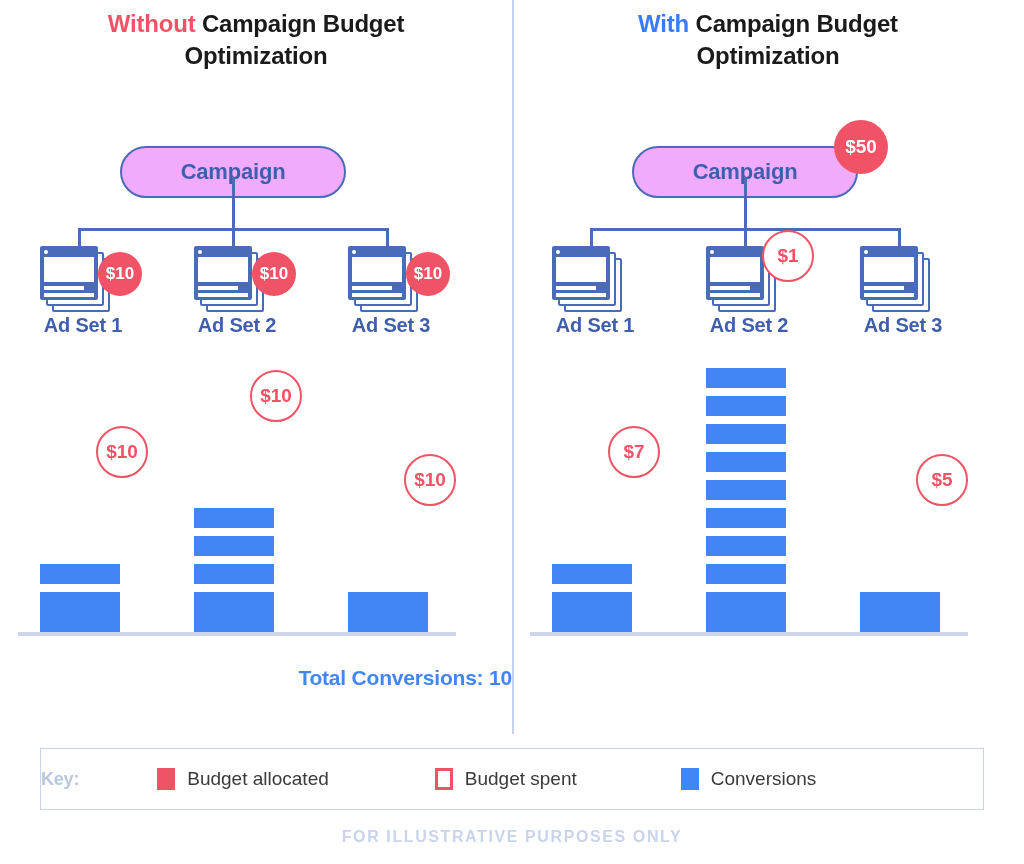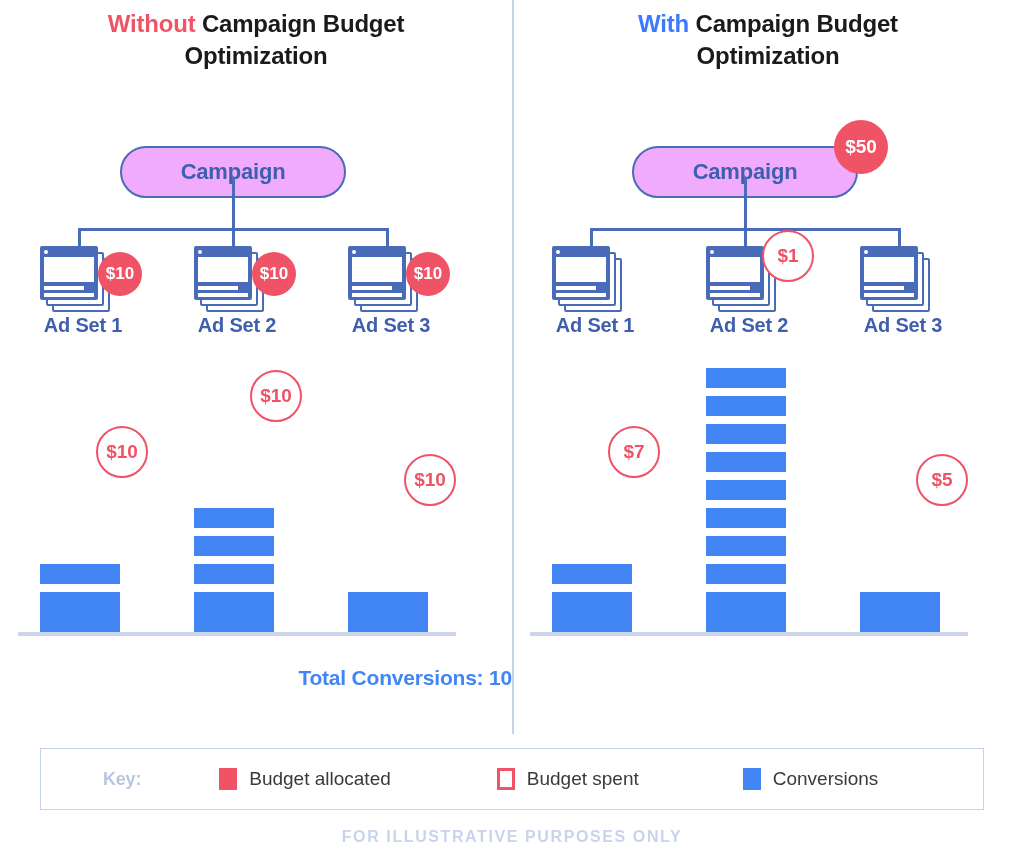--- a/index.html
+++ b/index.html
@@ -169,21 +169,20 @@
 
   
   .key-box {
     position: absolute; left: 40px; top: 748px;
     width: 944px; height: 62px;
     border: 1.5px solid #c6d2ea;
     background: #ffffff;
     display: flex; align-items: center;
   }
   .key-label {
-    margin-left: 62px;
     font-size: 18px; font-weight: bold; color: #b9c6e0; letter-spacing: -0.2px;
   }
   .key-item { display: flex; align-items: center; }
   .key-item.i1 { margin-left: 78px; }
   .key-item.i2 { margin-left: 106px; }
   .key-item.i3 { margin-left: 104px; }
   .swatch { width: 18px; height: 22px; margin-right: 12px; }
   .swatch.filled-red  { background: #f05365; }
   .swatch.hollow-red  { background: #ffffff; border: 3px solid #f05365; }
   .swatch.filled-blue { background: #4285f4; }

